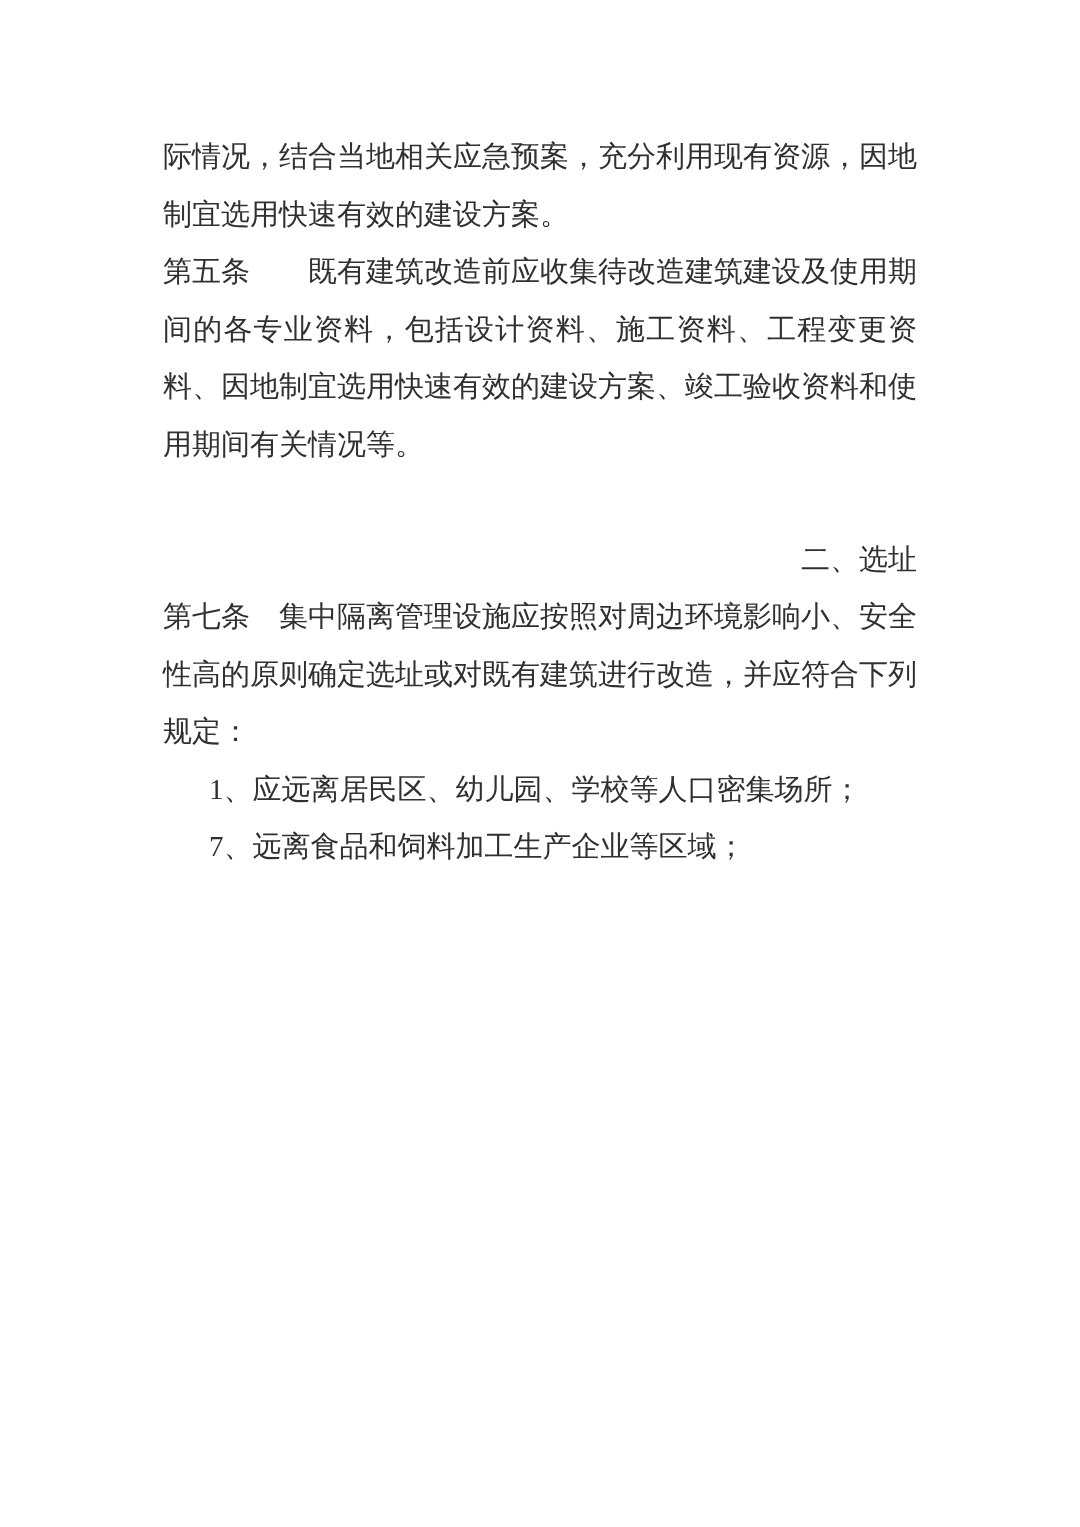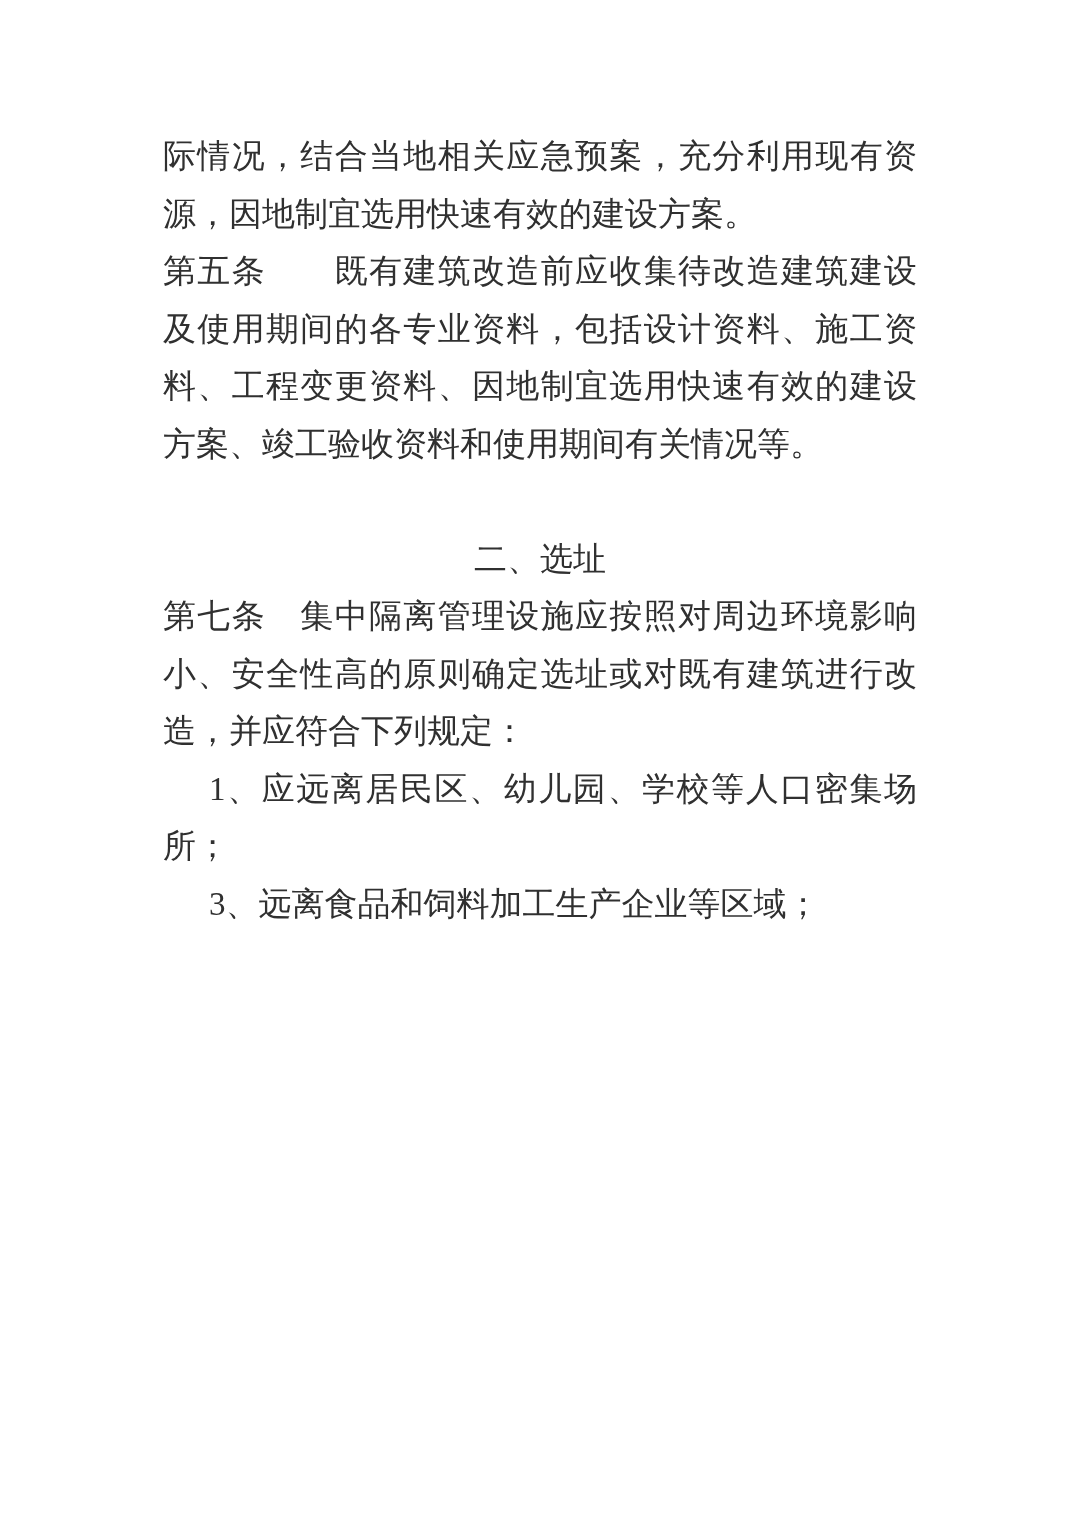--- a/index.html
+++ b/index.html
@@ -14,38 +14,38 @@
     height: 1527px;
     background: #ffffff;
     overflow: hidden;
   }
   .content {
     position: absolute;
     left: 163px;
     top: 128px;
     width: 754px;
     color: #303030;
-    font-size: 33px;
+    font-size: 29px;
     line-height: 57.5px;
     font-weight: 400;
   }
   .para {
     text-align: justify;
     text-justify: inter-character;
     word-break: break-all;
     overflow-wrap: break-word;
   }
   .para.indent {
     text-indent: 46px;
   }
   .blank-line {
     height: 57.5px;
   }
   .section-heading {
-    text-align: center;
+    text-align: right;
   }
 </style>
 </head>
 <body>
 
 <div class="page">
   <div class="content">
 
     <p class="para">际情况，结合当地相关应急预案，充分利用现有资源，因地制宜选用快速有效的建设方案。</p>
 
@@ -54,18 +54,18 @@
 
     <div class="blank-line"></div>
 
     <p class="para section-heading">二、选址</p>
 
     <p class="para">第七条　集中隔离管理设施应按照对周边环境影响小、安全性高的原则确定选址或对既有建筑进行改造，并应符合下列规定：</p>
 
     <p class="para indent">1、应远离居民区、幼儿园、学校等人口密集场所；</p>
 
 
-    <p class="para indent">3、远离食品和饲料加工生产企业等区域；</p>
+    <p class="para indent">7、远离食品和饲料加工生产企业等区域；</p>
 
 
 
   </div>
 </div>
 
 </body></html>

